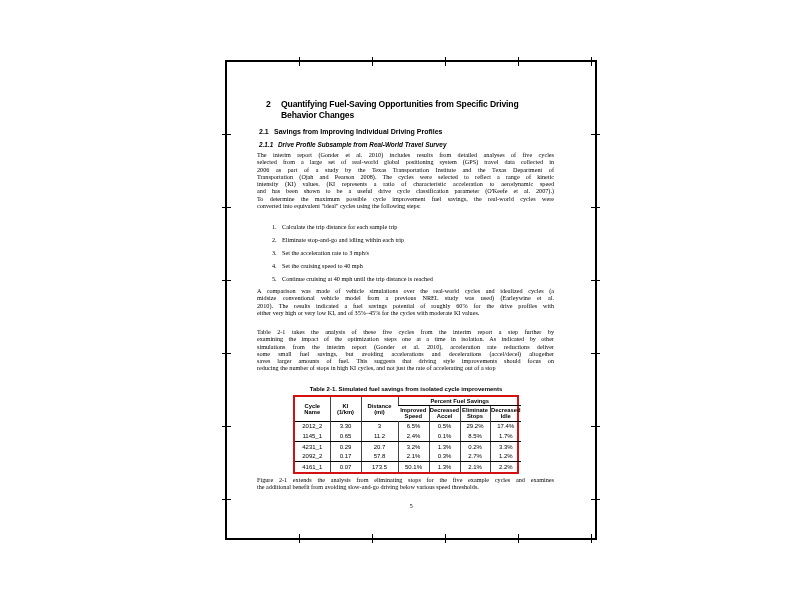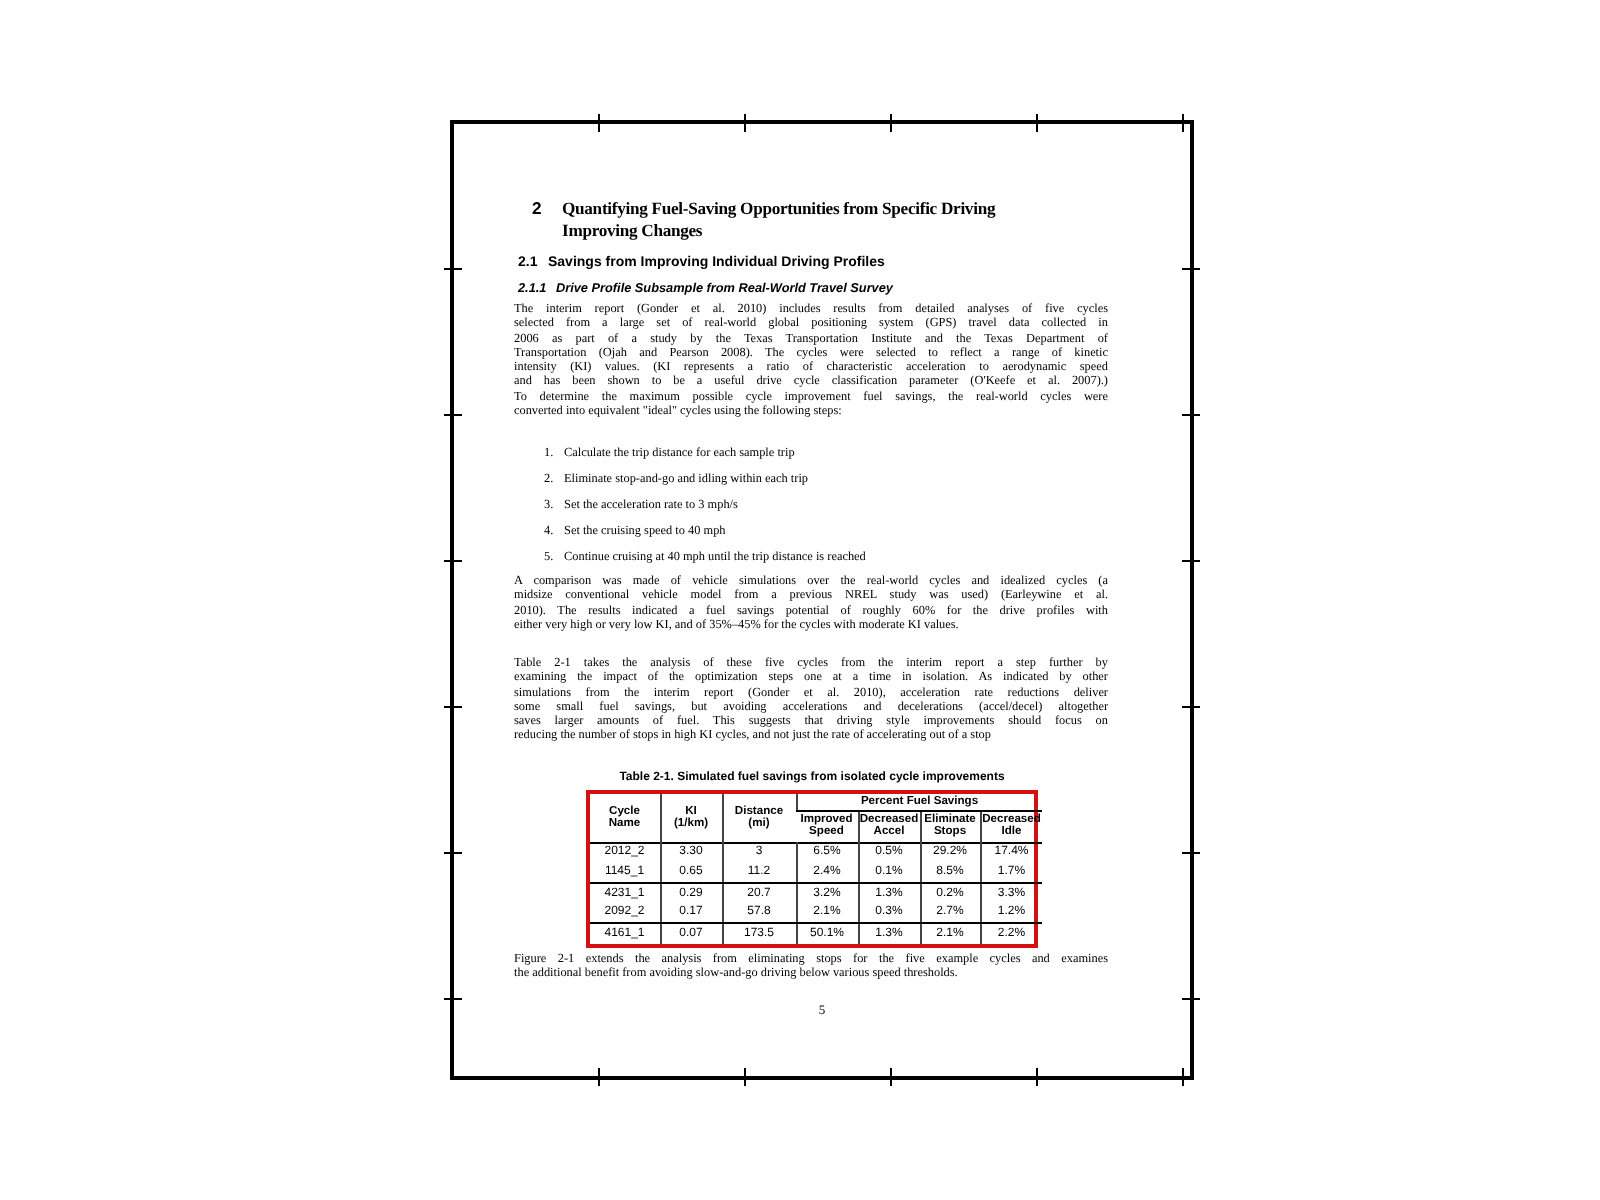--- a/index.html
+++ b/index.html
@@ -24,21 +24,21 @@
   .h1 .tl { white-space:nowrap; }
 
   .h2 { position:absolute; left:32px; top:66px; width:300px;
         font-family:"Liberation Sans", sans-serif; font-weight:bold; font-size:7px; }
   .h2 .num { display:inline-block; width:15px; }
   .h3 { position:absolute; left:32px; top:79px; width:300px;
         font-family:"Liberation Sans", sans-serif; font-weight:bold; font-style:italic; font-size:6.4px; }
   .h3 .num { display:inline-block; width:19px; }
 
   .para { position:absolute; left:30px; width:297px; font-size:6.2px; line-height:7.25px; }
-  .tl { white-space:normal;font-family:Liberation Serif, serif; }
+  .tl { white-space:normal; }
   .para .just { text-align-last:justify; }
   #para1 { top:89px; }
   #para2 { top:225px; }
   #para3 { top:266px; }
   #para4 { top:414px; }
 
   .numlist { position:absolute; left:45px; top:161px; width:280px; font-size:6.2px; }
   .li { margin-bottom:5.9px; }
   .li-n { display:inline-block; width:10px; }
 
@@ -62,21 +62,21 @@
 </head>
 <body>
 
 <div class="canvas">
   <div class="page">
 
     <div class="h1">
       <span class="num">2</span>
       <div class="hlines">
           <div class="tl just">Quantifying Fuel-Saving Opportunities from Specific Driving</div>
-          <div class="tl">Improving Changes</div>
+          <div class="tl">Behavior Changes</div>
         </div>
     </div>
 
     <div class="h2">
       <span class="num">2.1</span><span>Savings from Improving Individual Driving Profiles</span>
     </div>
 
     <div class="h3">
       <span class="num">2.1.1</span><span>Drive Profile Subsample from Real-World Travel Survey</span>
     </div>

